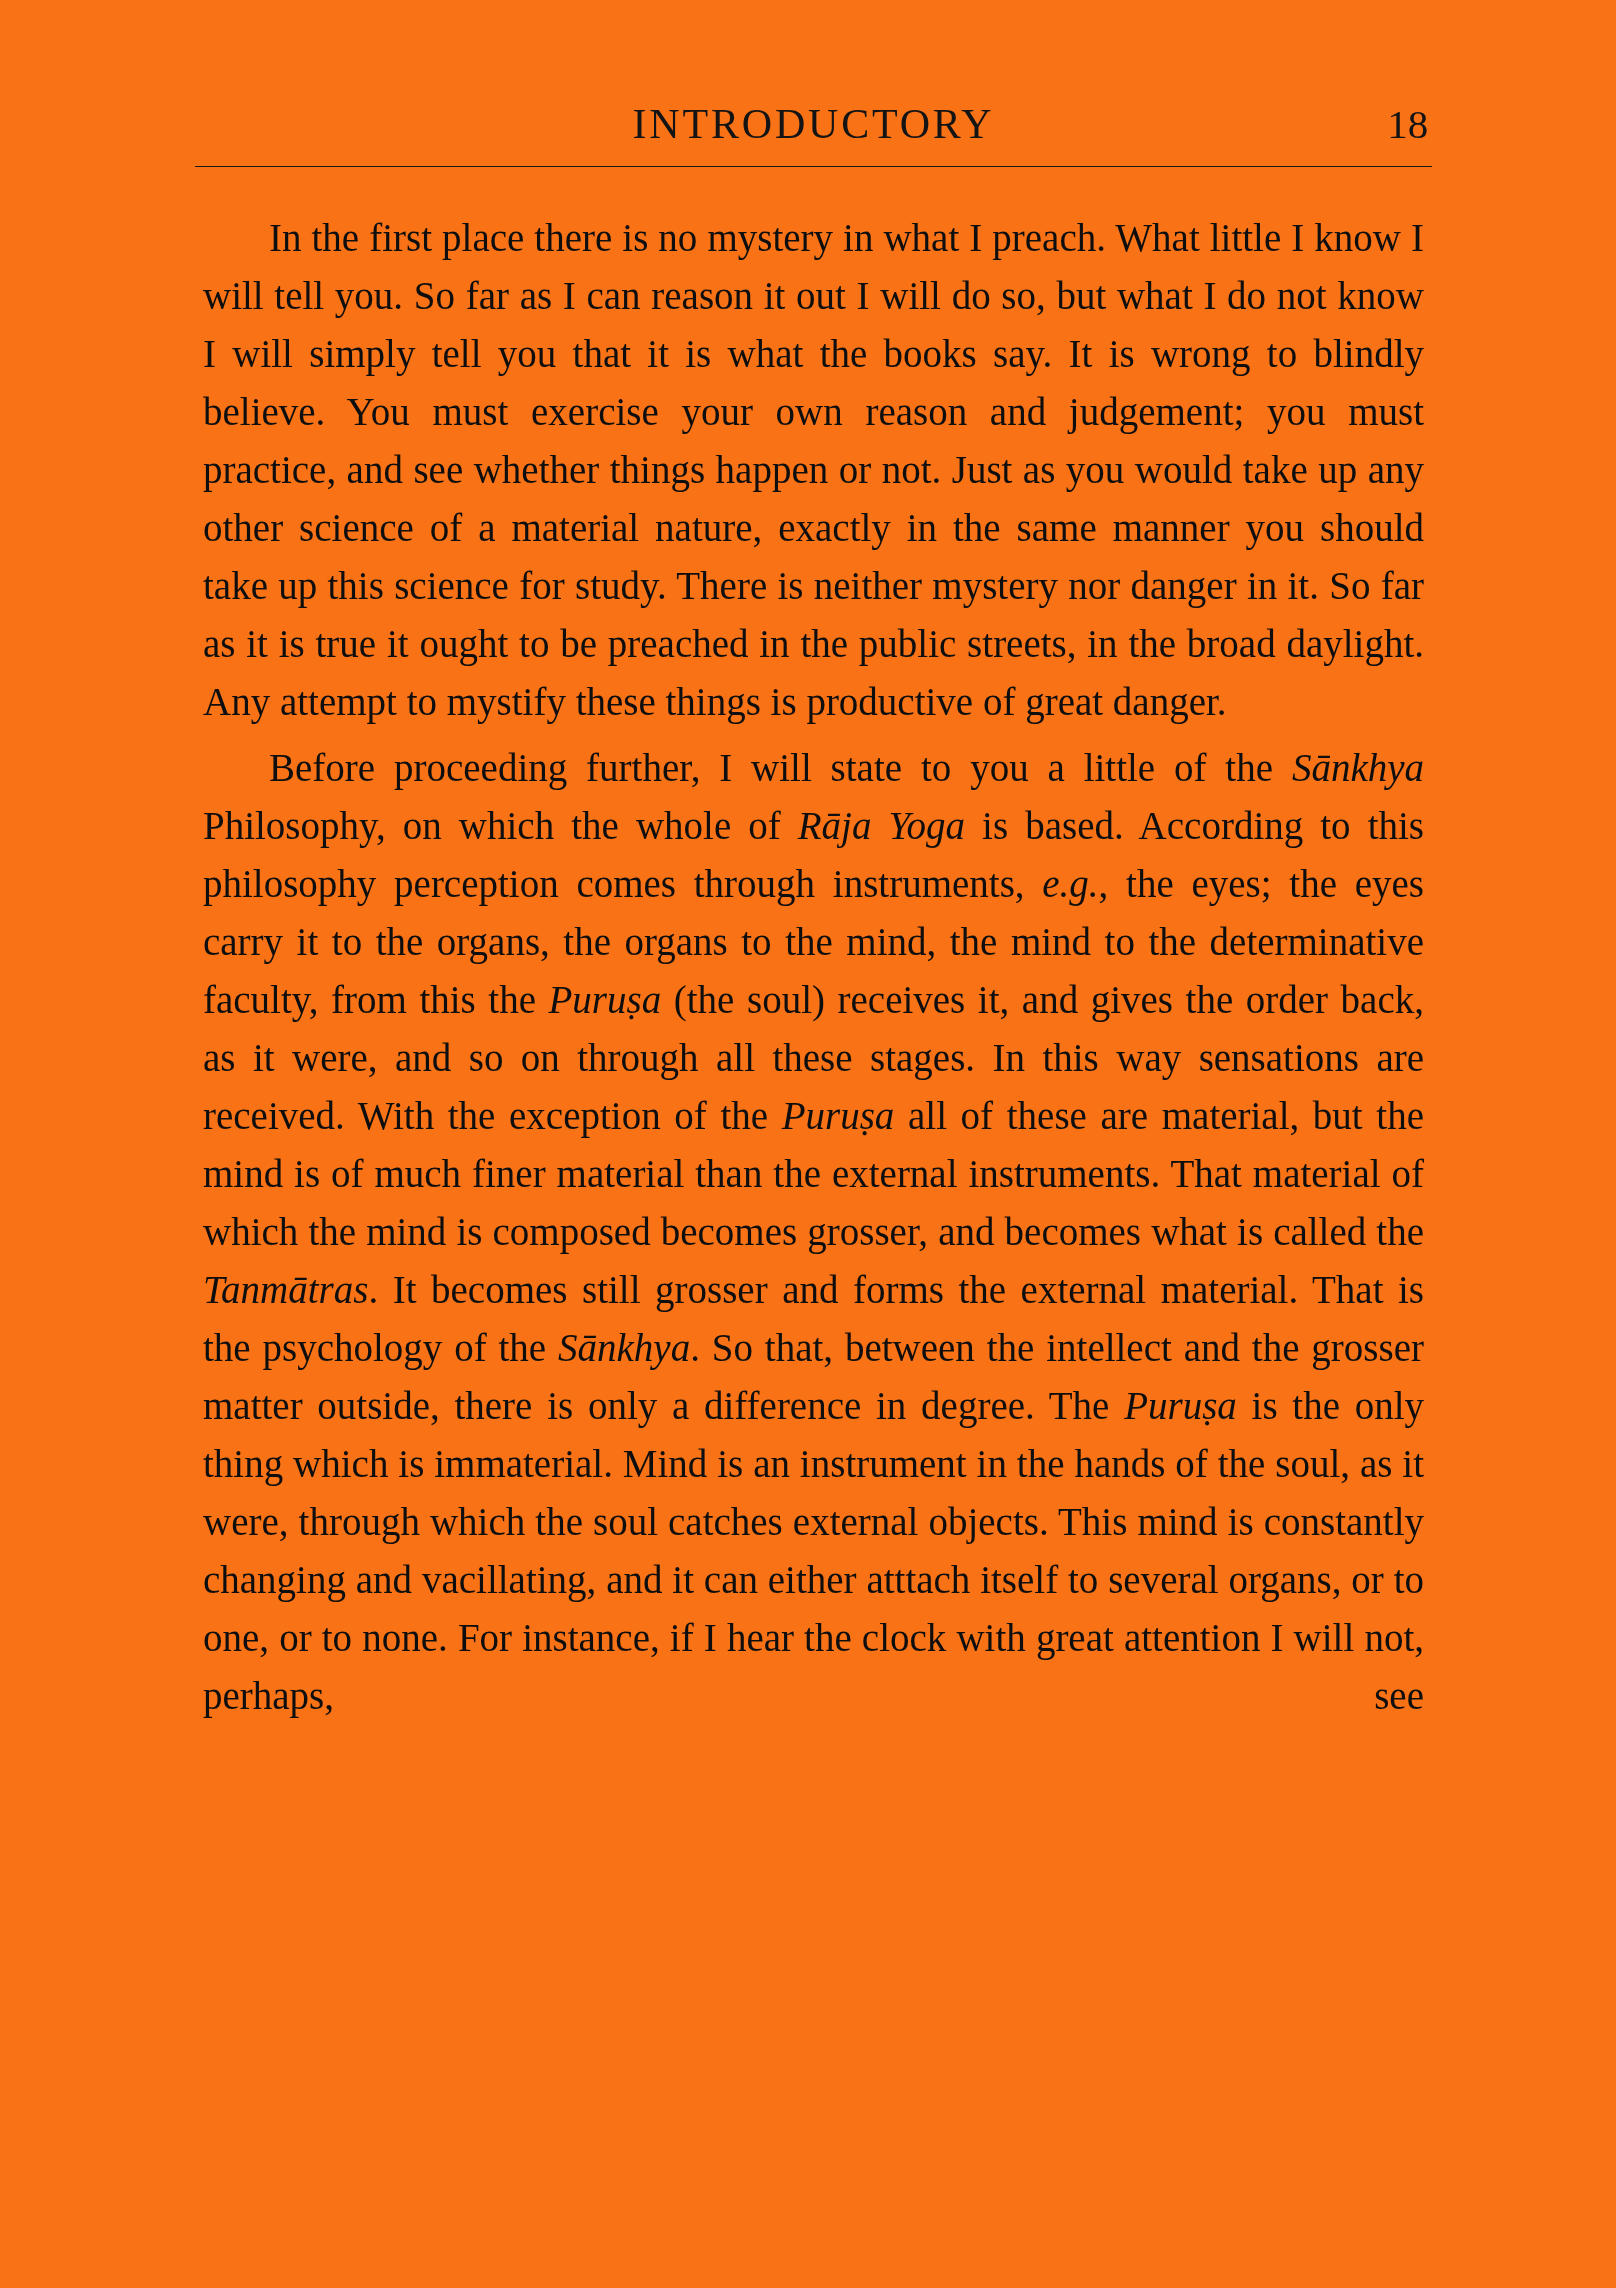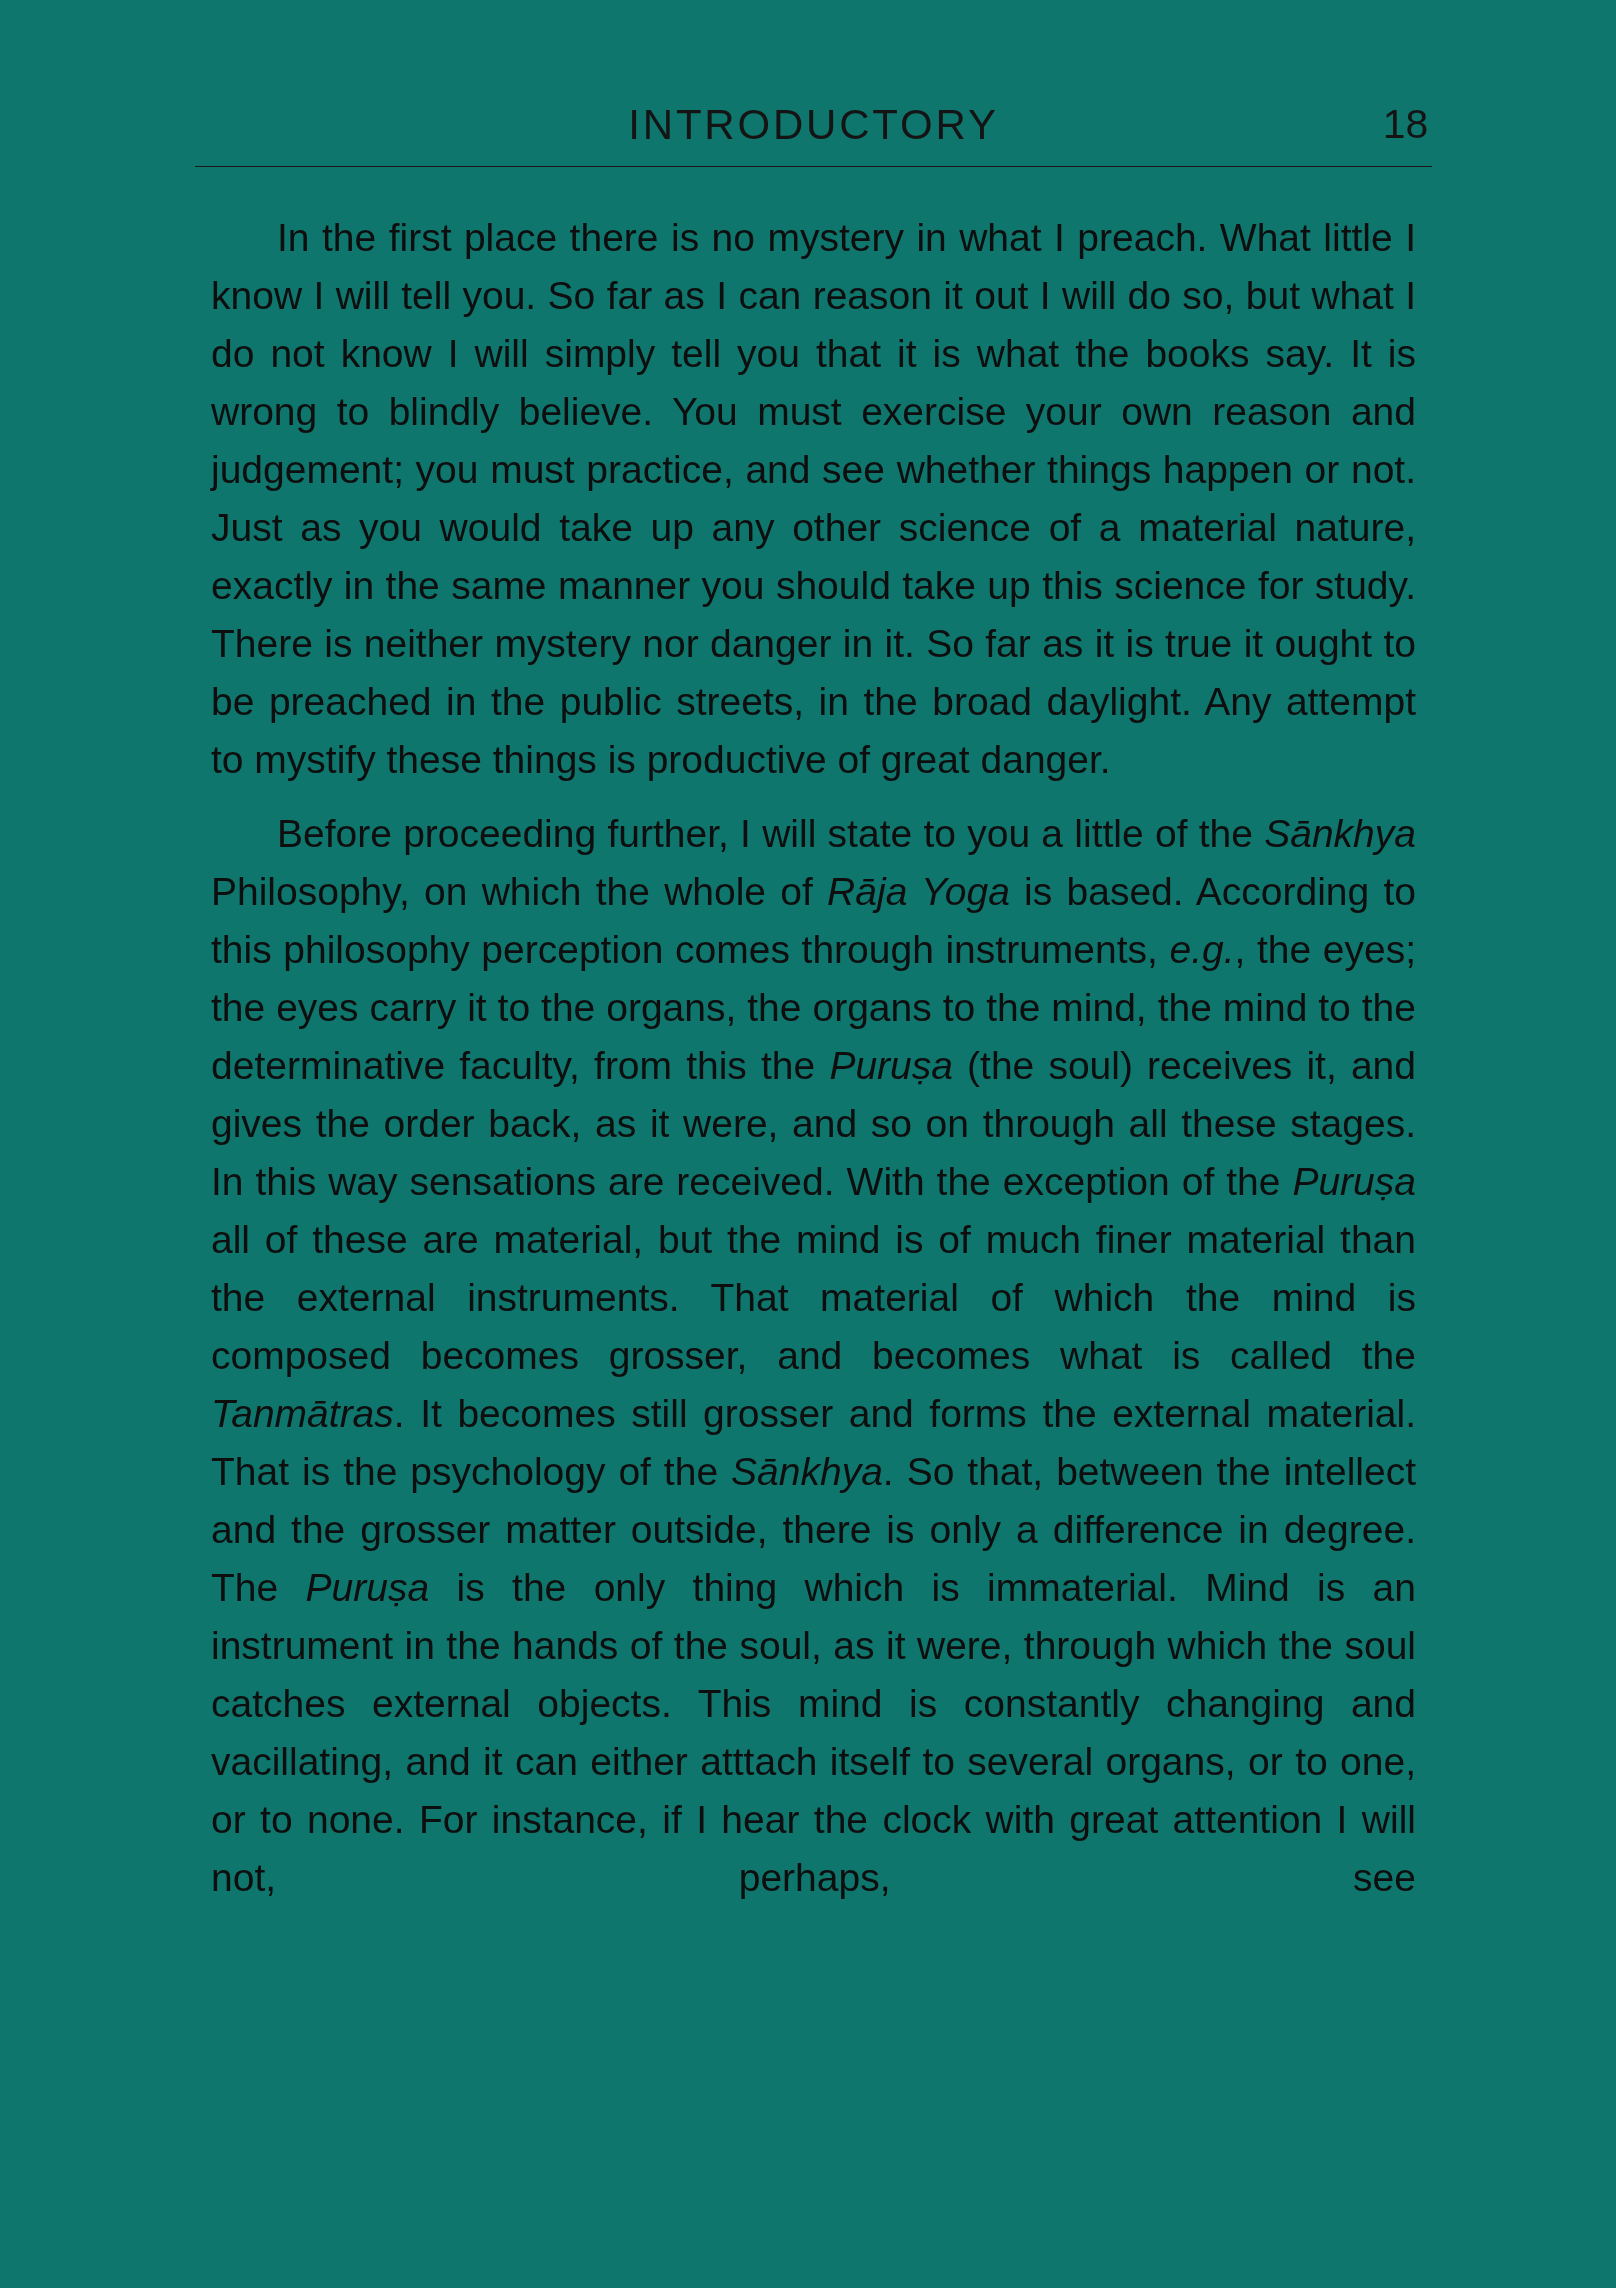--- a/index.html
+++ b/index.html
@@ -5,23 +5,23 @@
   html, body {
     margin: 0;
     padding: 0;
     background: #e8e8e8;
   }
   .page {
     position: relative;
     width: 1616px;
     height: 2289px;
     margin: 0 auto;
-    background: #0f766e;
+    background: #f97316;
     color: #111;
-    font-family: Liberation Sans, sans-serif;
+    font-family: Liberation Serif, serif;
     overflow: hidden;
   }
   .content {
     position: absolute;
     left: 195px;
     top: 96px;
     width: 1237px;
   }
   .page-header {
     position: relative;
@@ -48,21 +48,21 @@
     color: #141414;
   }
   .text-body {
     margin-top: 42px;
     font-size: 39px;
     line-height: 58px;
     text-align: justify;
     color: #0e0e0e;
   }
   .text-body p {
-    margin: 16px;
+    margin: 8px;
     padding: 0;
     text-indent: 66px;
   }
   .text-body p.justify-last {
     text-align-last: justify;
   }
   .text-body i {
     font-style: italic;
   }
 </style>

